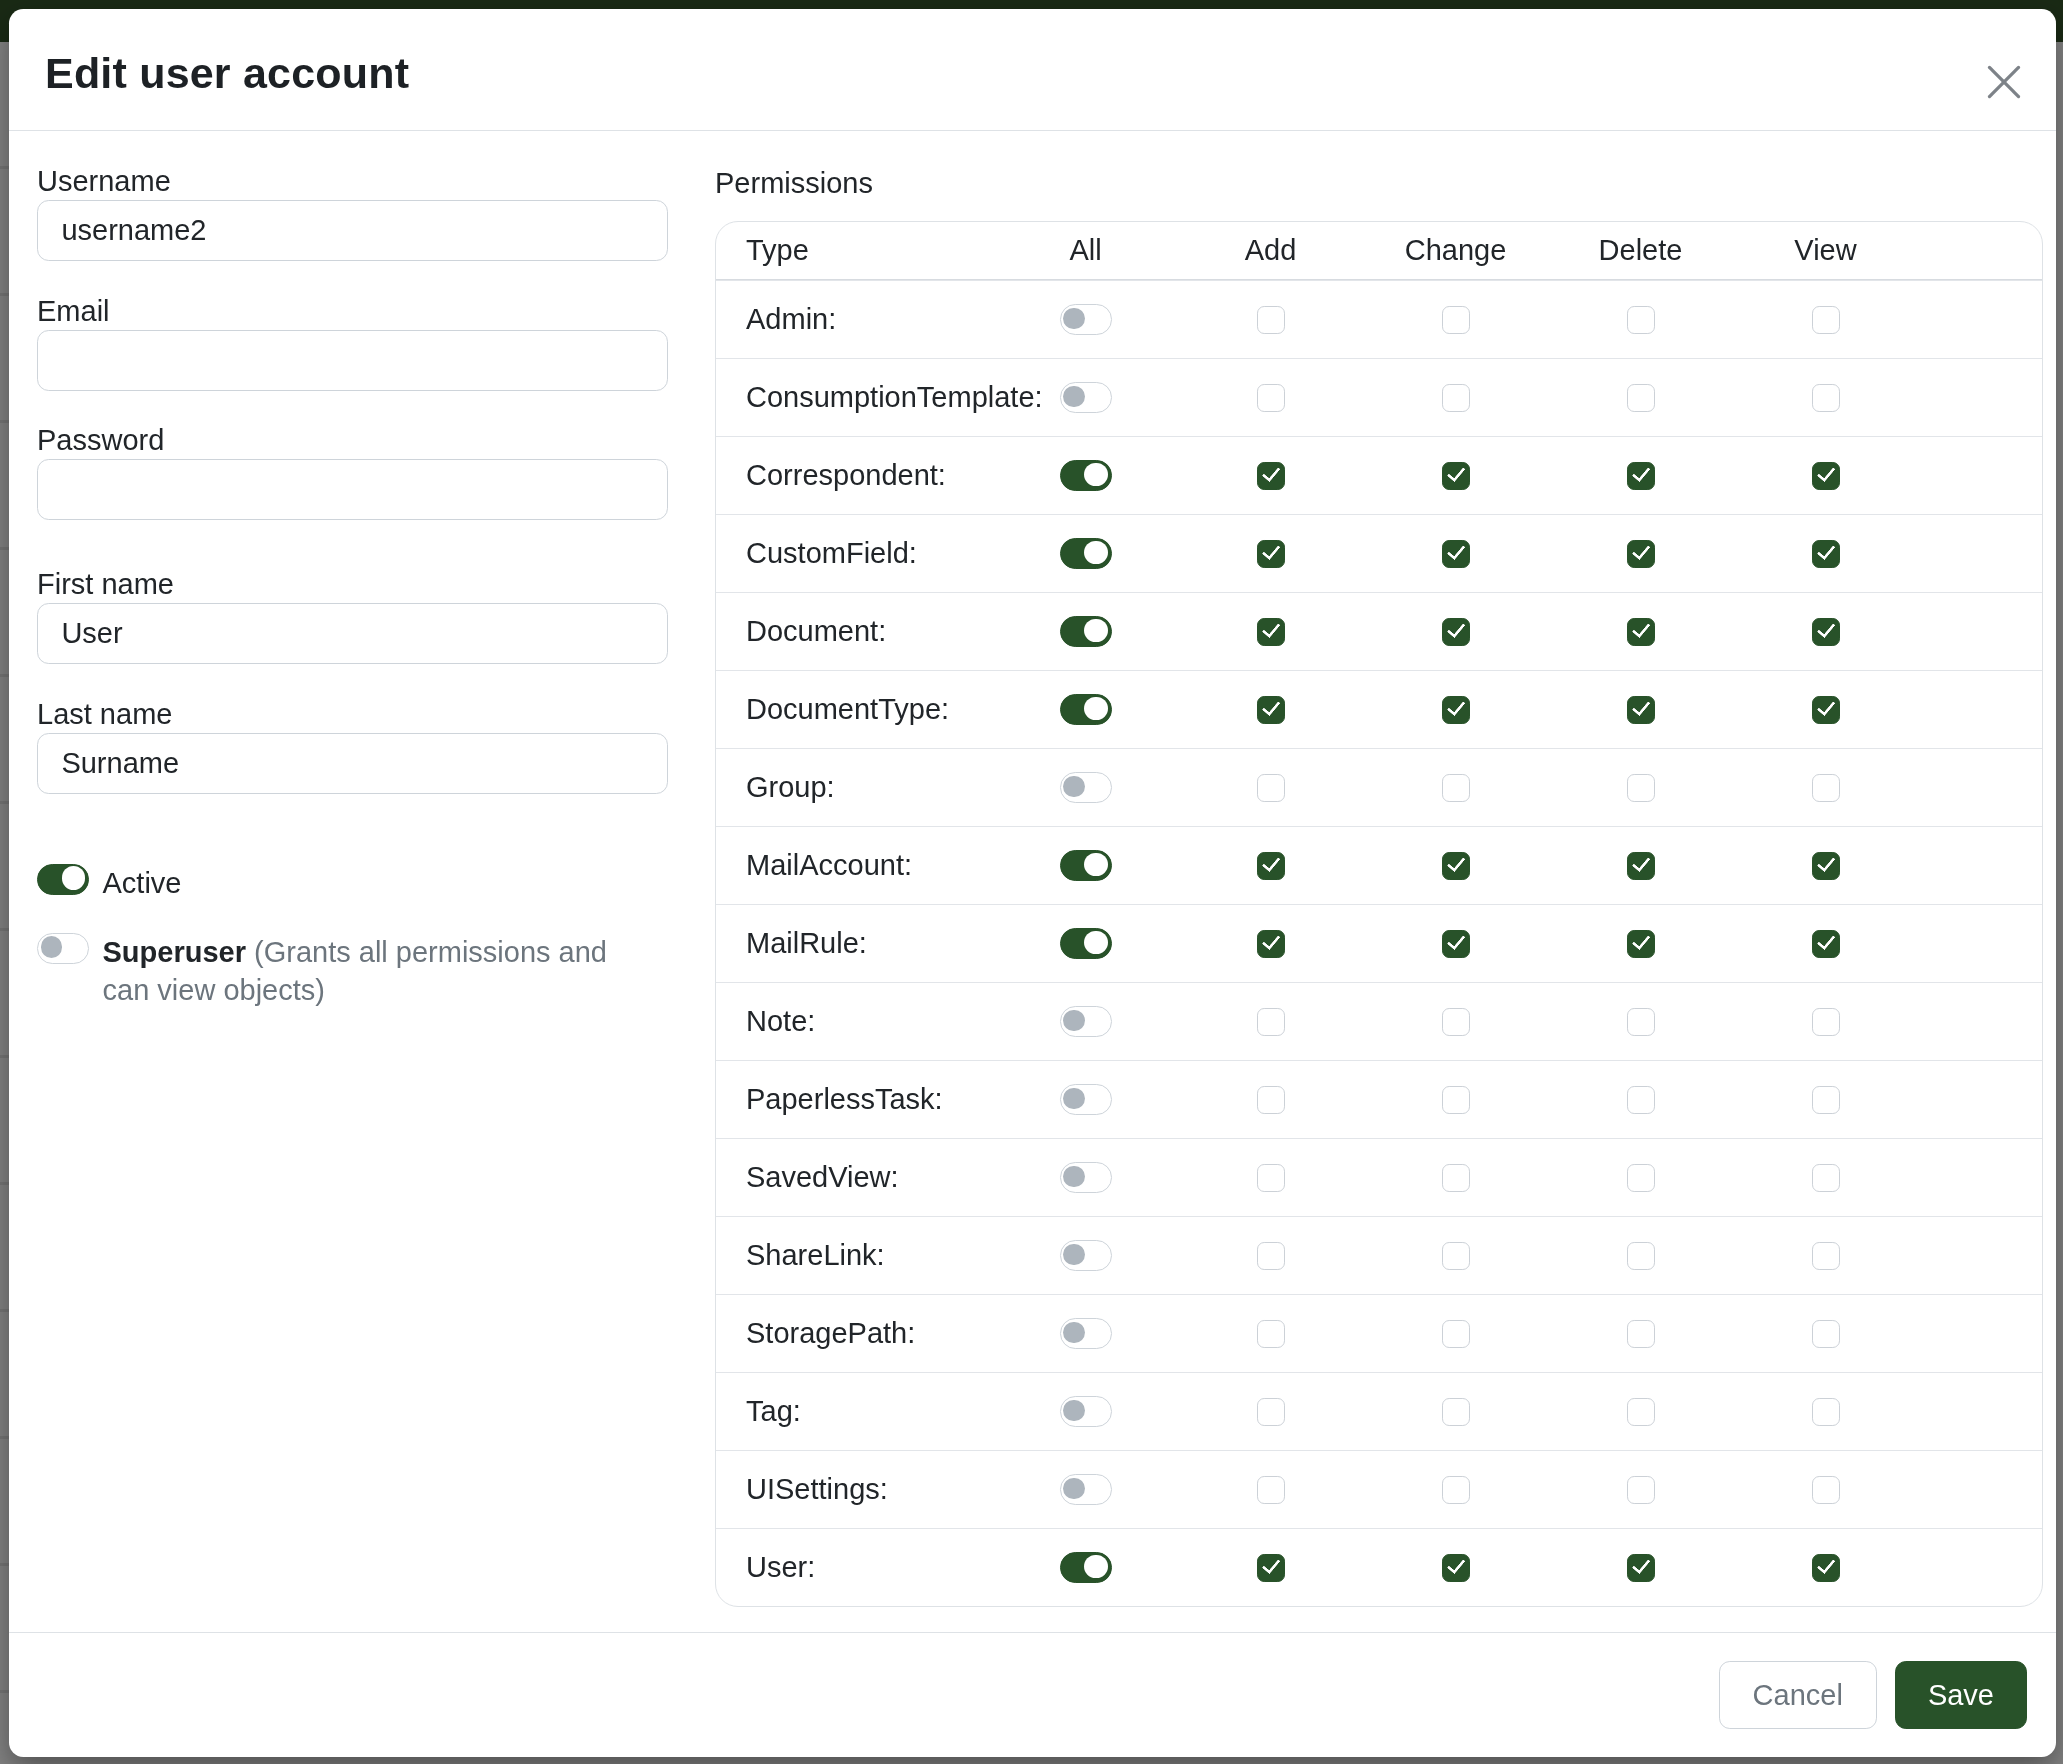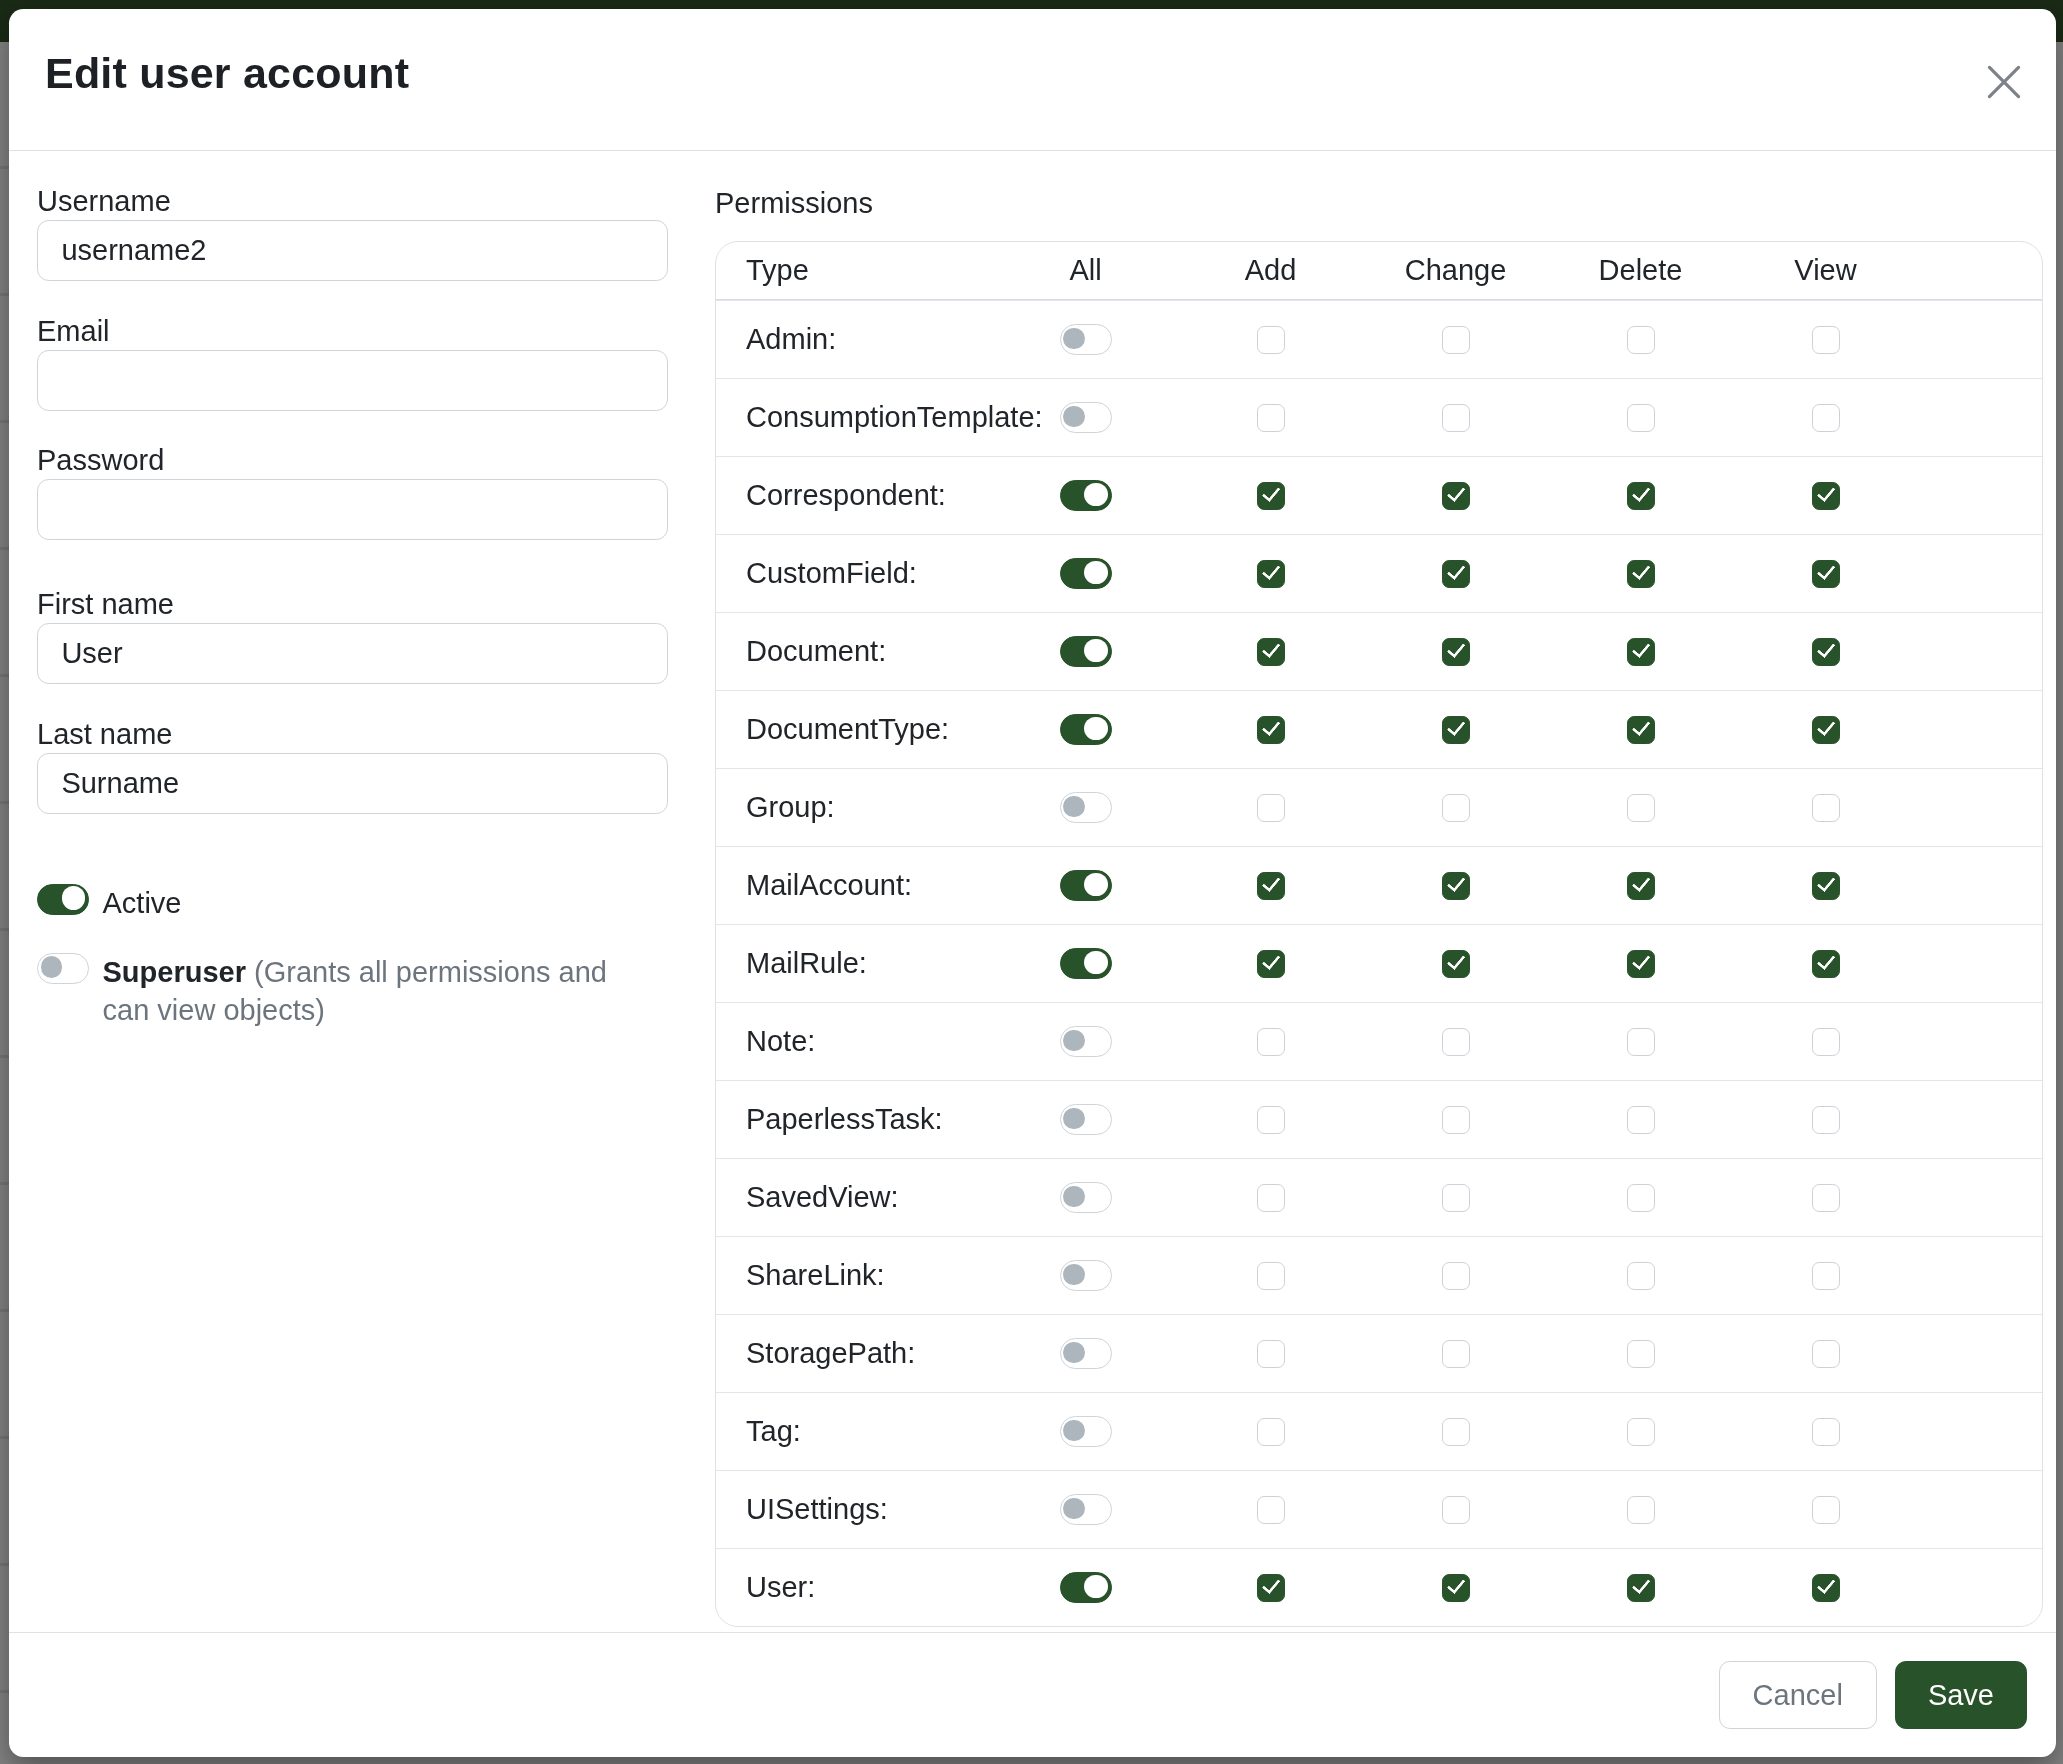--- a/index.html
+++ b/index.html
@@ -25,21 +25,21 @@
   .backdrop-rows{position:absolute;top:42px;bottom:0;left:0;width:9px;
     background:repeating-linear-gradient(180deg,rgba(0,0,0,0.0) 0 124px,rgba(0,0,0,0.10) 124px 127px);}
 
   .modal{
     position:absolute;left:9px;top:9px;width:2047px;height:1748px;
     background:#fff;border-radius:14.4px;
     box-shadow:0 12.6px 31px rgba(0,0,0,0.38);
     display:flex;flex-direction:column;
   }
   .modal-header{
-    height:142px;flex:0 0 auto;position:relative;
+    height:122px;flex:0 0 auto;position:relative;
     border-bottom:1.8px solid var(--table-border);
     padding:38px 36px 0 36px;
   }
   .modal-title{font-size:43px;font-weight:600;line-height:52px;color:#1d2125;letter-spacing:0.2px;}
   .close-btn{
     position:absolute;top:49px;right:29px;width:47px;height:47px;
     background:none;border:none;cursor:pointer;display:flex;align-items:center;justify-content:center;
   }
   .modal-body{flex:1 1 auto;display:flex;padding:32px 13px 0 28px;}
 

